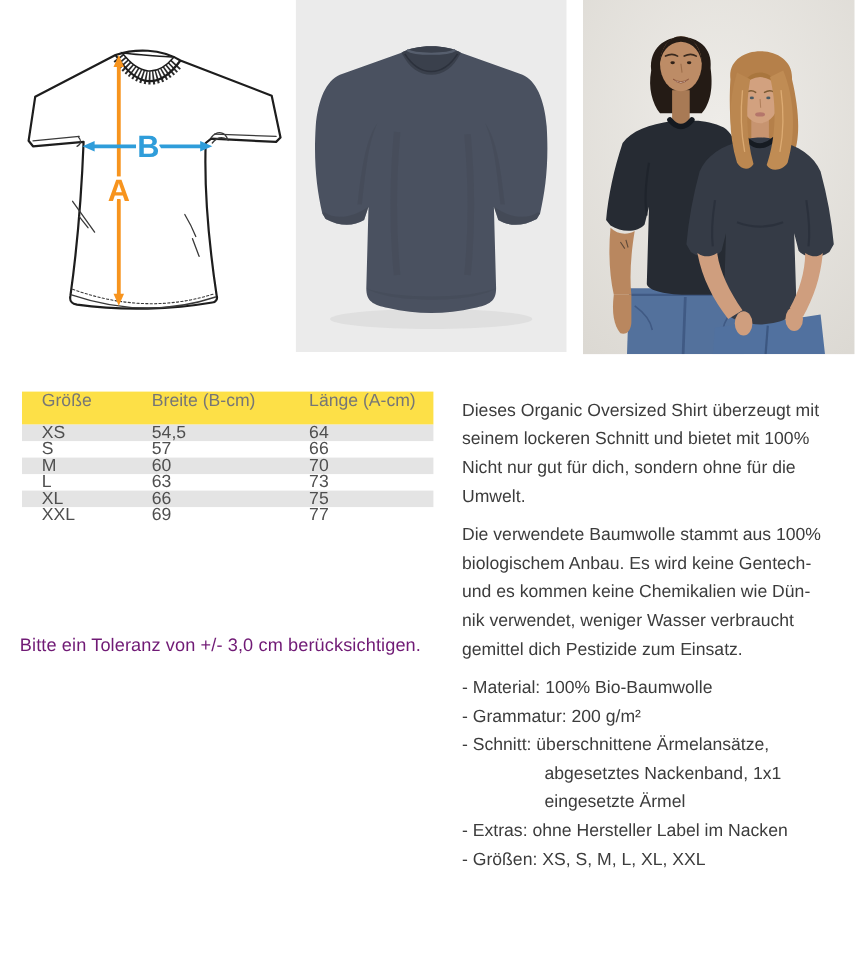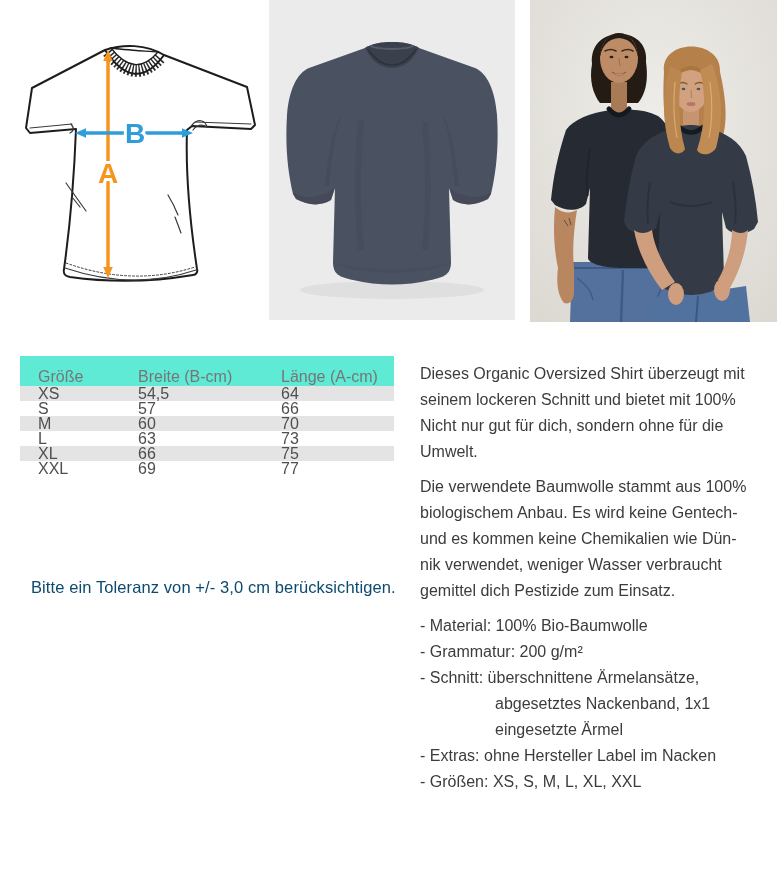--- a/index.html
+++ b/index.html
@@ -20,28 +20,28 @@
   .panel svg { display:block; width:100%; height:100%; }
 
   
   .mlabel {
     font-weight:bold; font-size:28px; text-anchor:middle;
     paint-order:stroke; stroke:#ffffff; stroke-width:6px; stroke-linejoin:round;
   }
 
   
   .size-table { position:absolute; left:20px; top:356px; width:374px; font-size:16px; color:#4f4f4f; }
-  .t-head { display:flex; height:30px; align-items:flex-end; background:#5eead4; color:#767676; }
+  .t-head { display:flex; height:30px; align-items:flex-start; background:#fde047; color:#767676; }
   .t-row  { display:flex; height:15px; align-items:center; }
   .t-body .t-row:nth-child(odd) { background:#e4e4e4; }
   .c1 { width:118px; padding-left:18px; }
   .c2 { width:143px; }
   .c3 { flex:1; }
 
-  .tolerance { position:absolute; left:31px; top:578px; font-size:16.5px; color:#0c4a6e; letter-spacing:0.1px; }
+  .tolerance { position:absolute; left:18px; top:578px; font-size:16.5px; color:#701a75; letter-spacing:0.1px; }
 
   
   .desc { position:absolute; left:408px; top:361px; width:369px; font-size:16px; line-height:26px; color:#3c3c3c;margin-left:12px; }
   .para { margin-bottom:9px; }
   .line { white-space:nowrap; }
   .line.indent { padding-left:75px; }
 </style>
 </head>
 <body>
 

